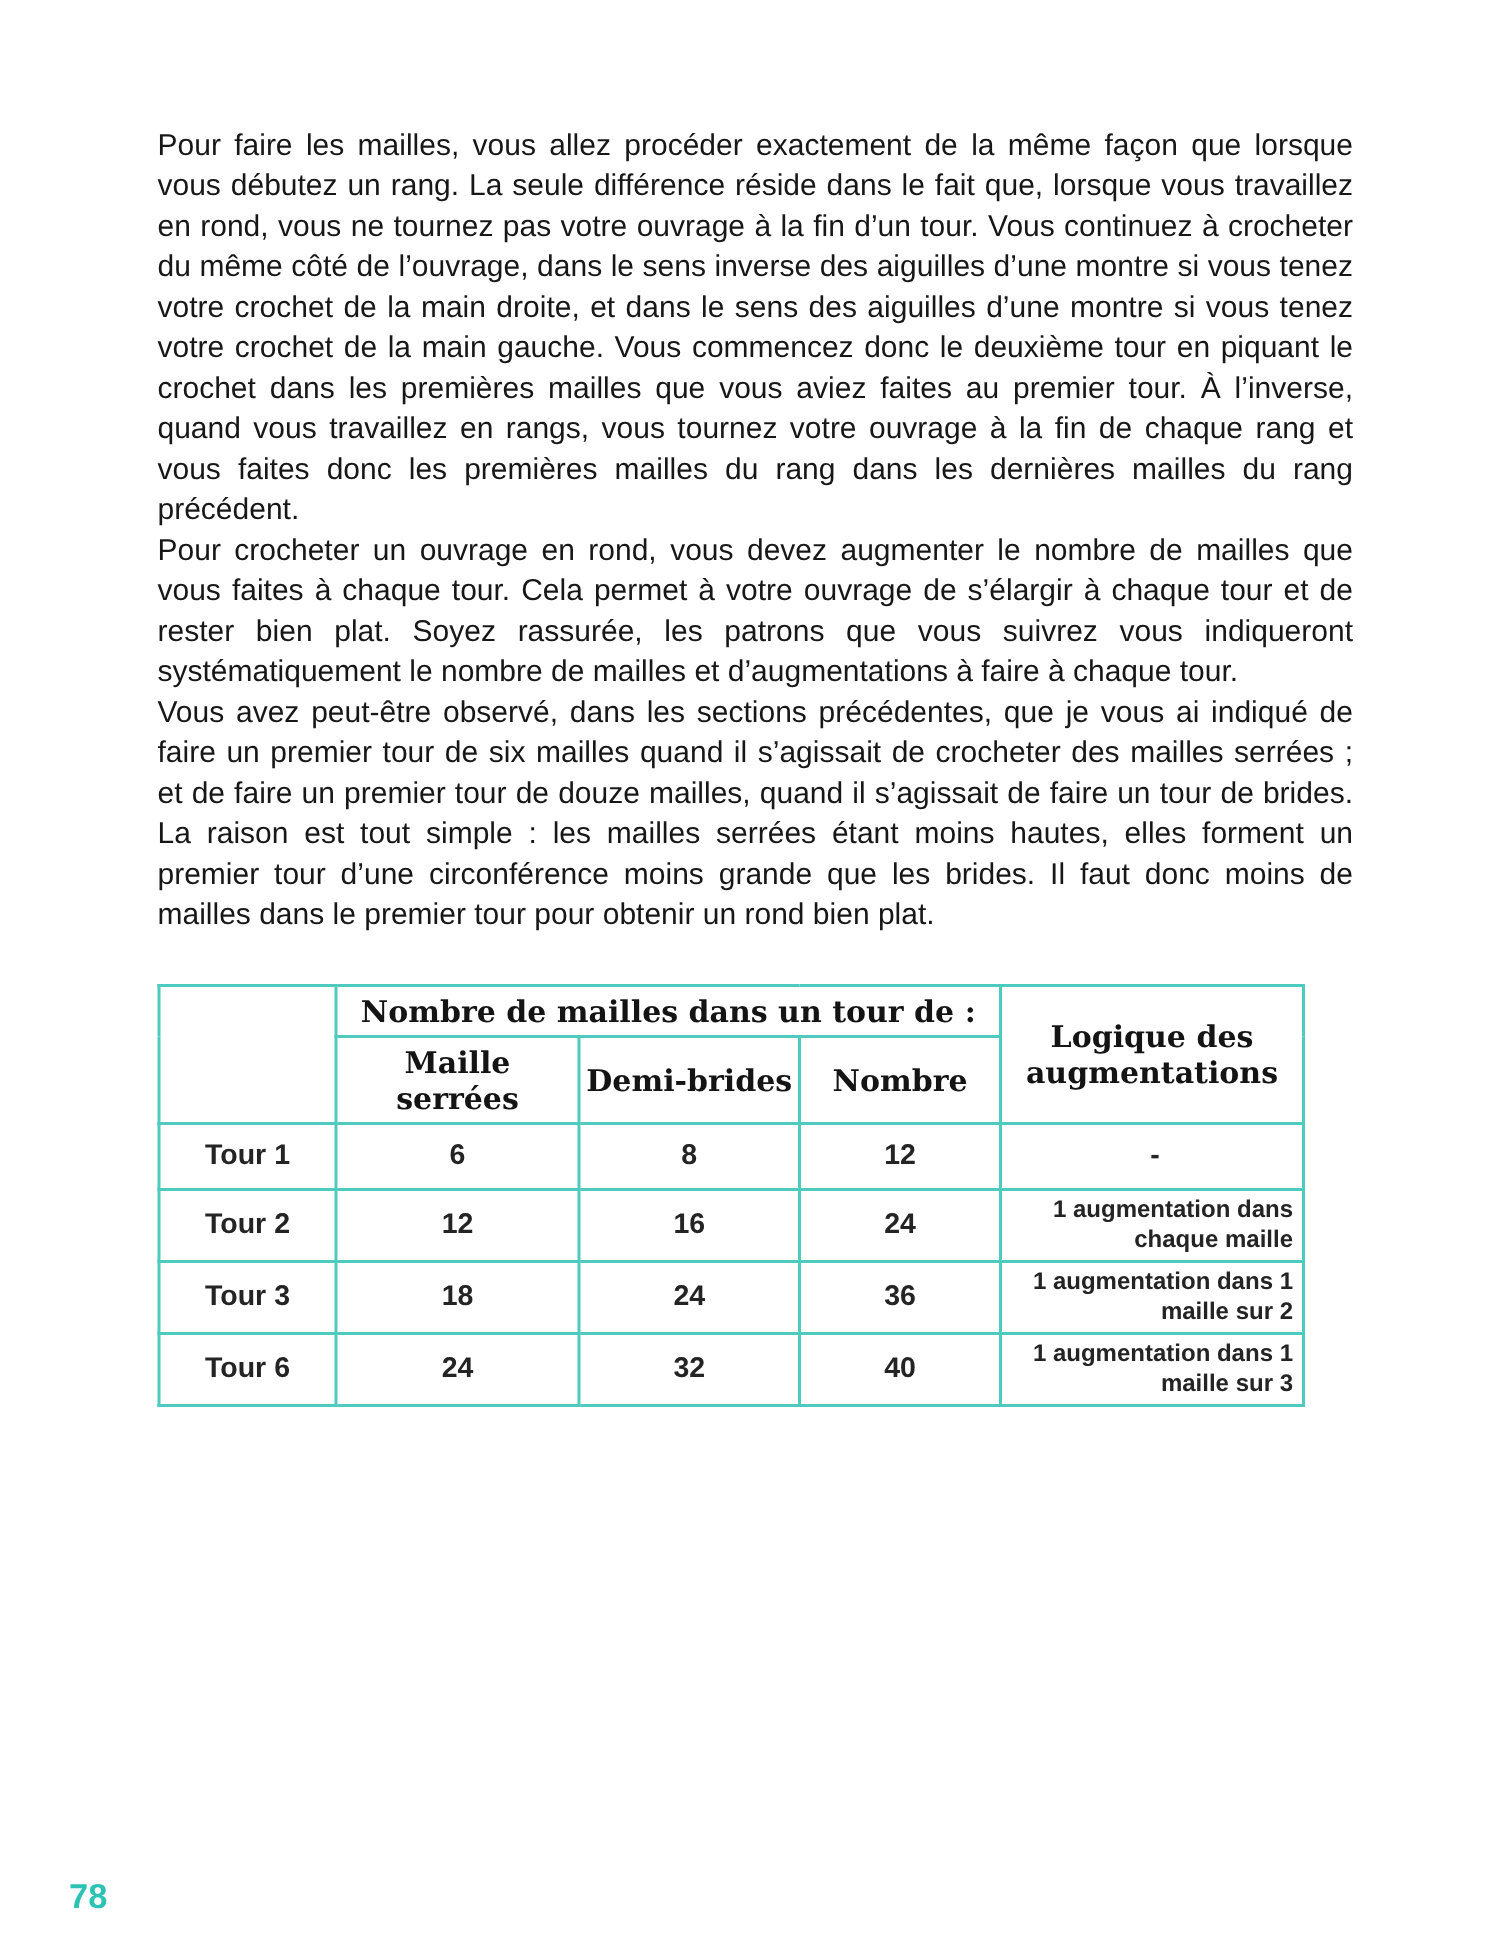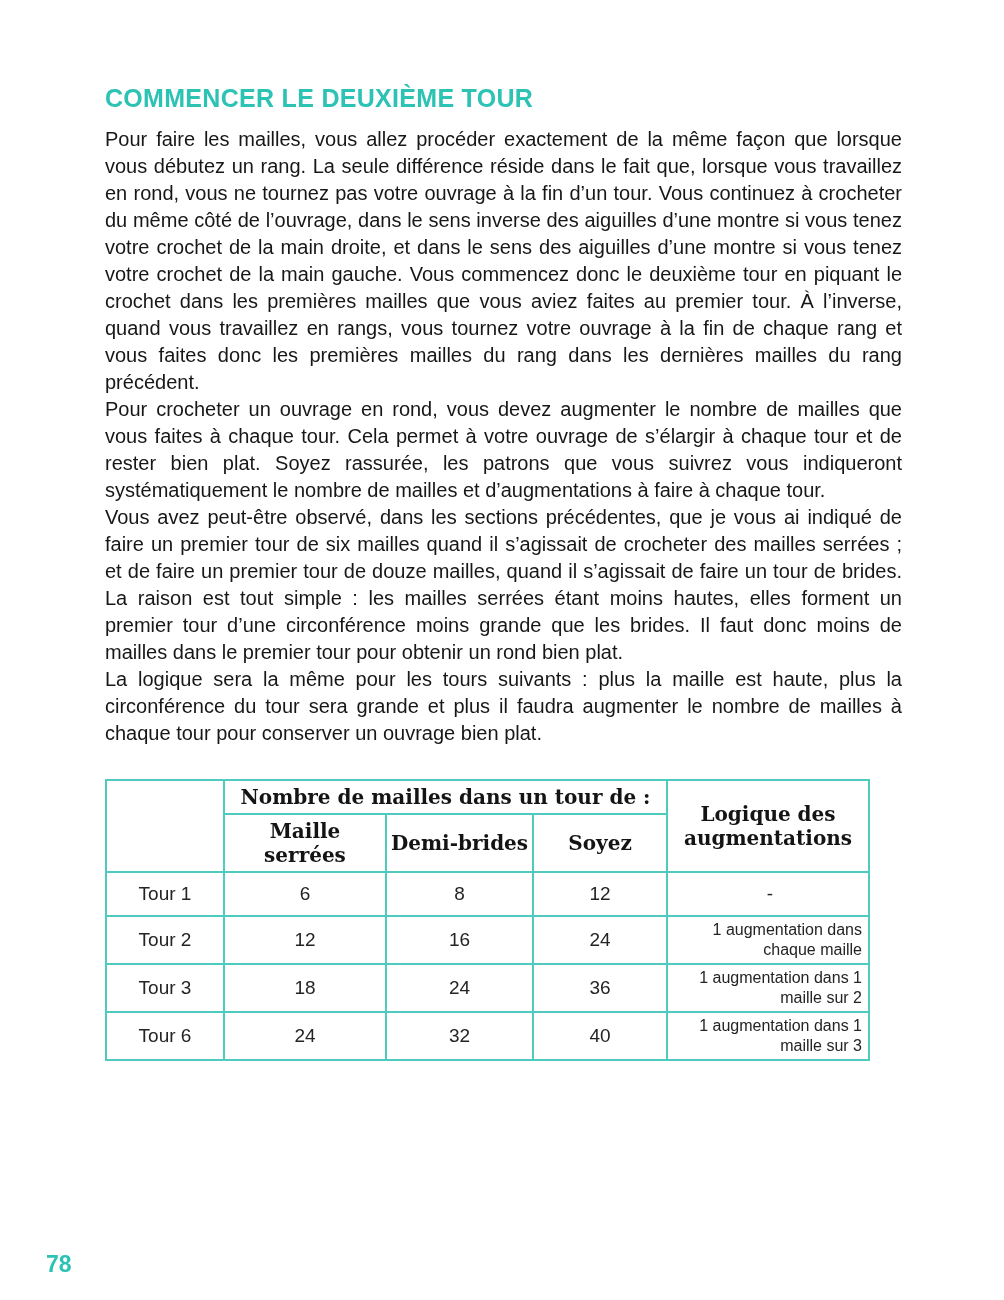--- a/index.html
+++ b/index.html
@@ -47,21 +47,21 @@
   th.group-header, th.sub-header, th.logic-header {
     font-family: "DejaVu Serif", serif;
     font-weight: 700;
     font-size: 20px;
     color: #141414;
     text-align: center;
     padding: 4px 2px;
   }
   th.logic-header { line-height: 24px; padding: 0 10px; }
   tr.hdr-row { height: 33px; border-radius: 11px; }
-  tr.body-row { height: 44px; }
+  tr.body-row { height: 44px; font-weight: bold; }
   td.tour-cell, td.num-cell {
     font-size: 19px;
     color: #242424;
     text-align: center;
   }
   td.logic-cell {
     font-size: 16px;
     line-height: 20px;
     color: #242424;
     text-align: right;
@@ -76,47 +76,45 @@
     font-weight: 700;
     color: #2cc3b5;
   }
 </style>
 </head>
 <body>
 
 <div class="page">
   <div class="content">
 
-    <h1 class="heading">COMMENCER LE DEUXIÈME TOUR</h1>
 
     <div class="text-block">
       <p>Pour faire les mailles, vous allez procéder exactement de la même façon que lorsque vous débutez un rang. La seule différence réside dans le fait que, lorsque vous travaillez en rond, vous ne tournez pas votre ouvrage à la fin d’un tour. Vous continuez à crocheter du même côté de l’ouvrage, dans le sens inverse des aiguilles d’une montre si vous tenez votre crochet de la main droite, et dans le sens des aiguilles d’une montre si vous tenez votre crochet de la main gauche. Vous commencez donc le deuxième tour en piquant le crochet dans les premières mailles que vous aviez faites au premier tour. À l’inverse, quand vous travaillez en rangs, vous tournez votre ouvrage à la fin de chaque rang et vous faites donc les premières mailles du rang dans les dernières mailles du rang précédent.</p>
       <p>Pour crocheter un ouvrage en rond, vous devez augmenter le nombre de mailles que vous faites à chaque tour. Cela permet à votre ouvrage de s’élargir à chaque tour et de rester bien plat. Soyez rassurée, les patrons que vous suivrez vous indiqueront systématiquement le nombre de mailles et d’augmentations à faire à chaque tour.</p>
       <p>Vous avez peut-être observé, dans les sections précédentes, que je vous ai indiqué de faire un premier tour de six mailles quand il s’agissait de crocheter des mailles serrées ; et de faire un premier tour de douze mailles, quand il s’agissait de faire un tour de brides. La raison est tout simple : les mailles serrées étant moins hautes, elles forment un premier tour d’une circonférence moins grande que les brides. Il faut donc moins de mailles dans le premier tour pour obtenir un rond bien plat.</p>
-      <p>La logique sera la même pour les tours suivants : plus la maille est haute, plus la circonférence du tour sera grande et plus il faudra augmenter le nombre de mailles à chaque tour pour conserver un ouvrage bien plat.</p>
     </div>
 
     <table class="stitch-table">
       <colgroup>
         <col style="width:118px">
         <col style="width:162px">
         <col style="width:147px">
         <col style="width:134px">
         <col style="width:202px">
       </colgroup>
       <tbody>
         <tr class="hdr-row">
           <td class="blank-cell" rowspan="2"></td>
           <th class="group-header" colspan="3">Nombre de mailles dans un tour de :</th>
           <th class="logic-header" rowspan="2">Logique des augmentations</th>
         </tr>
         <tr class="hdr-row">
           <th class="sub-header">Maille serrées</th>
           <th class="sub-header">Demi-brides</th>
-          <th class="sub-header">Soyez</th>
+          <th class="sub-header">Nombre</th>
         </tr>
 
         <tr class="body-row">
           <td class="tour-cell">Tour 1</td>
           <td class="num-cell">6</td>
           <td class="num-cell">8</td>
           <td class="num-cell">12</td>
           <td class="logic-cell centered">-</td>
         </tr>
         <tr class="body-row">

